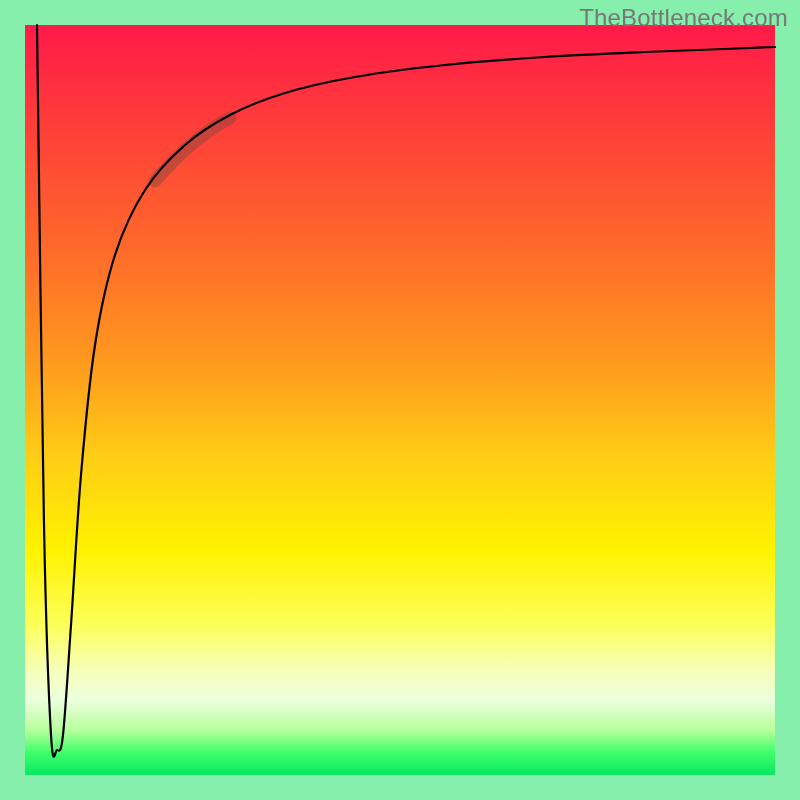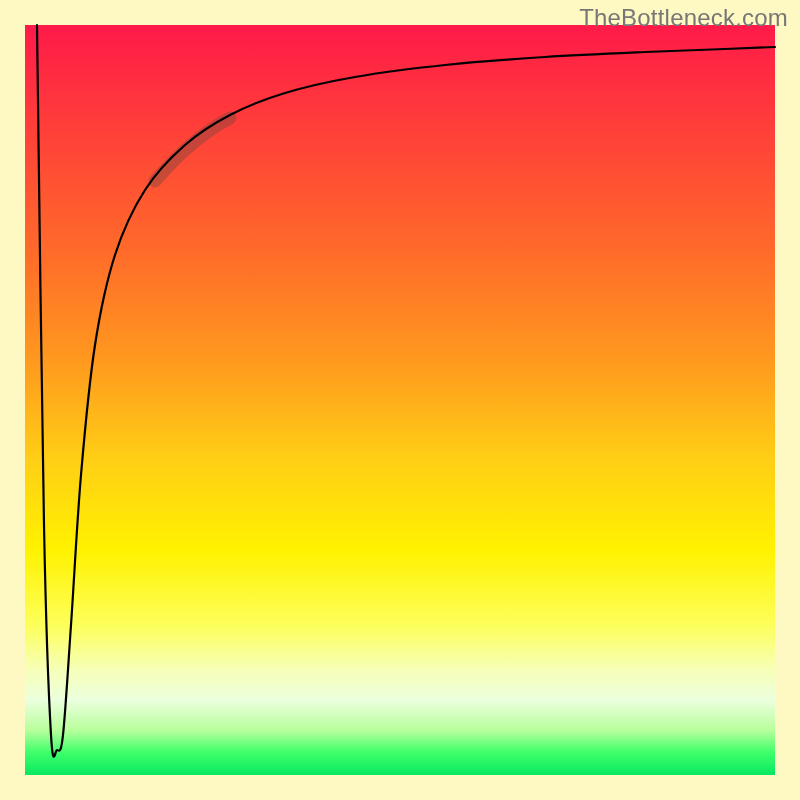--- a/index.html
+++ b/index.html
@@ -8,21 +8,21 @@
     width: 800px;
     height: 800px;
     background: #000;
     font-family: Arial, Helvetica, sans-serif;
     overflow: hidden;
   }
   .outer {
     position: relative;
     width: 800px;
     height: 800px;
-    background: #fef9c3;
+    background: #86efac;
   }
   .watermark {
     position: absolute;
     top: 4px;
     right: 12px;
     color: #777;
     font-size: 24px;
     font-weight: 500;
     letter-spacing: 0.2px;
     user-select: none;

